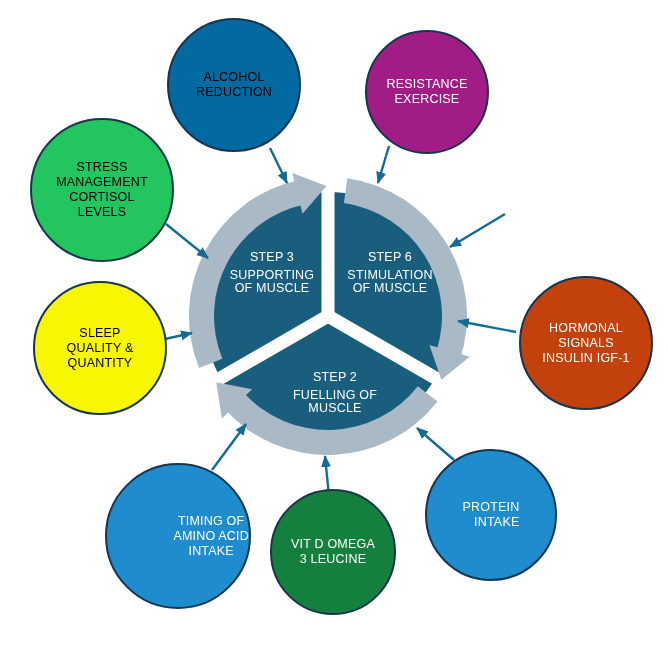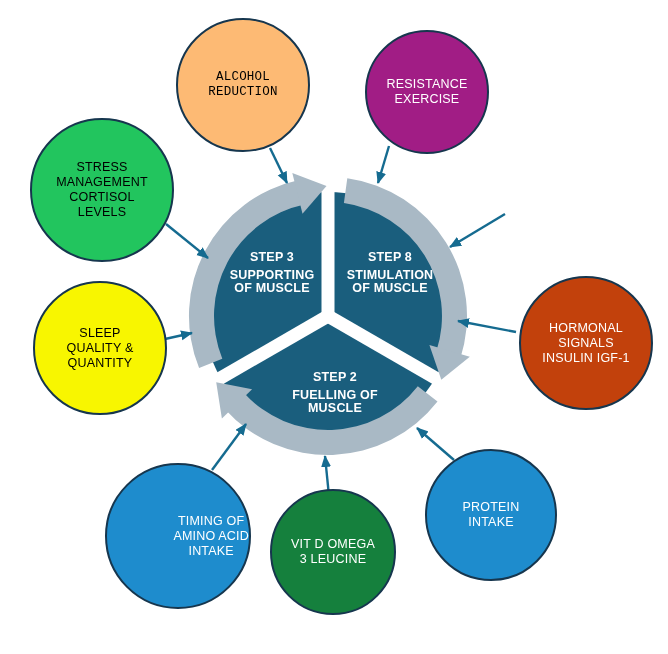--- a/index.html
+++ b/index.html
@@ -9,21 +9,21 @@
   }
   .stage svg{position:absolute;left:0;top:0;z-index:1;overflow:visible;}
   .node{
     position:absolute;border-radius:50%;border:2px solid #16364e;box-sizing:border-box;
     display:flex;align-items:center;justify-content:center;text-align:center;z-index:2;
   }
   .node-text{
     font-size:12.5px;line-height:15px;white-space:nowrap;letter-spacing:.2px;
   }
   .step-label{
-    position:absolute;width:124px;text-align:center;color:#fff;font-weight:bold;
+    position:absolute;width:124px;text-align:center;color:#fff;font-weight:normal;
     font-size:12.5px;line-height:13.5px;z-index:3;letter-spacing:.2px;
   }
   .step-num{margin-bottom:4px;}
 </style>
 </head>
 <body>
 
 <div class="stage">
 
   <svg width="668" height="654" viewBox="0 0 668 654">
@@ -58,55 +58,55 @@
       <line x1="505" y1="214" x2="450" y2="247" marker-end="url(#ah)"></line>
       <line x1="516" y1="332" x2="458" y2="321" marker-end="url(#ah)"></line>
       <line x1="454" y1="460" x2="417" y2="428" marker-end="url(#ah)"></line>
       <line x1="331" y1="516" x2="325" y2="456" marker-end="url(#ah)"></line>
       <line x1="212" y1="470" x2="246" y2="424" marker-end="url(#ah)"></line>
       <line x1="156" y1="341" x2="192" y2="333" marker-end="url(#ah)"></line>
       <line x1="166" y1="224" x2="208" y2="258" marker-end="url(#ah)"></line>
     </g>
   </svg>
 
-  <div class="node" style="left: 176px; top: 18px; width: 134px; height: 134px; background-color: #fdba74; color: rgb(0, 0, 0); font-family: Liberation Mono, monospace;">
+  <div class="node" style="left: 167px; top: 18px; width: 134px; height: 134px; background-color: #0369a1; color: rgb(0, 0, 0);">
     <span class="node-text">ALCOHOL<br>REDUCTION</span>
   </div>
 
   <div class="node" style="left: 365px; top: 30px; width: 124px; height: 124px; background-color: rgb(161, 29, 133); color: rgb(255, 255, 255);">
     <span class="node-text">RESISTANCE<br>EXERCISE</span>
   </div>
 
 
   <div class="node" style="left: 519px; top: 276px; width: 134px; height: 134px; background-color: #c2410c; color: rgb(255, 255, 255);">
     <span class="node-text">HORMONAL<br>SIGNALS<br>INSULIN IGF-1</span>
   </div>
 
-  <div class="node" style="left: 425px; top: 449px; width: 132px; height: 132px; background-color: rgb(30, 140, 205); color: rgb(255, 255, 255);">
+  <div class="node" style="left: 425px; top: 449px; width: 132px; height: 132px; background-color: rgb(30, 140, 205); color: rgb(255, 255, 255); text-align: right;">
     <span class="node-text">PROTEIN<br>INTAKE</span>
   </div>
 
   <div class="node" style="left: 270px; top: 489px; width: 126px; height: 126px; background-color: #15803d; color: rgb(255, 255, 255);">
     <span class="node-text">VIT D OMEGA<br>3 LEUCINE</span>
   </div>
 
   <div class="node" style="left: 105px; top: 463px; width: 146px; height: 146px; background-color: rgb(30, 140, 205); color: rgb(255, 255, 255); justify-content: flex-end;">
     <span class="node-text">TIMING OF<br>AMINO ACID<br>INTAKE</span>
   </div>
 
   <div class="node" style="left: 33px; top: 281px; width: 134px; height: 134px; background-color: rgb(248, 246, 0); color: rgb(0, 0, 0);">
     <span class="node-text">SLEEP<br>QUALITY &amp;<br>QUANTITY</span>
   </div>
 
   <div class="node" style="left: 30px; top: 118px; width: 144px; height: 144px; background-color: #22c55e; color: rgb(0, 0, 0);">
     <span class="node-text">STRESS<br>MANAGEMENT<br>CORTISOL<br>LEVELS</span>
   </div>
 
   <div class="step-label" style="left:328px;top:251px">
-    <div class="step-num">STEP 8</div>
+    <div class="step-num">STEP 6</div>
     <div>STIMULATION<br>OF MUSCLE</div>
   </div>
 
   <div class="step-label" style="left:273px;top:371px">
     <div class="step-num">STEP 2</div>
     <div>FUELLING OF<br>MUSCLE</div>
   </div>
 
   <div class="step-label" style="left:210px;top:251px">
     <div class="step-num">STEP 3</div>

